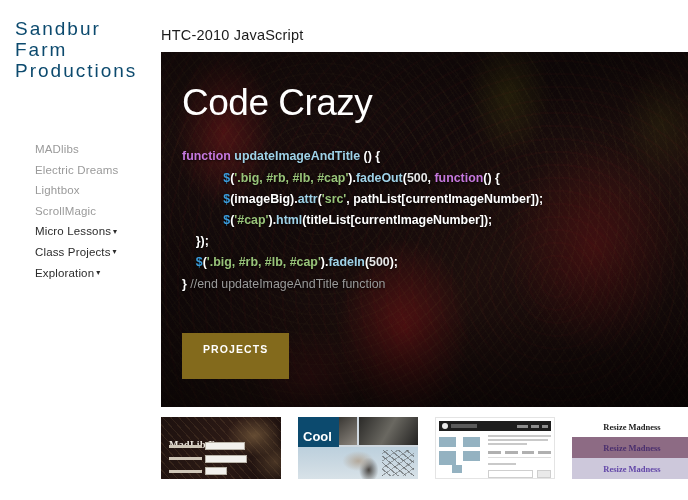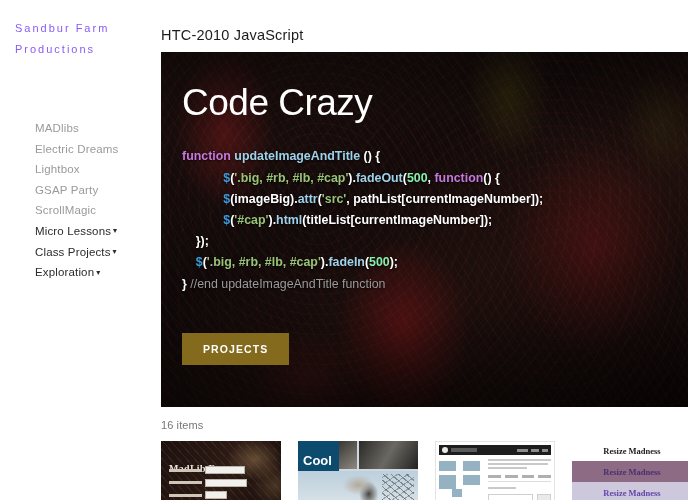--- a/index.html
+++ b/index.html
@@ -26,23 +26,23 @@
   #sidebar {
     position: absolute;
     left: 0; top: 0;
     width: 155px;
     height: 500px;
     background: #ffffff;
     box-sizing: border-box;
     padding: 18px 0 0 15px;
   }
   #site-title {
-    font-size: 11px;
+    font-size: 19px;
     line-height: 21px;
-    color: #8b5cf6;
+    color: #0c4a6e;
     font-weight: 400;
     letter-spacing: 2.0px;
     width: 132px;
   }
   #sidebar-nav {
     margin-top: 58px;
   }
   .nav-item {
     display: block;
     font-size: 11.5px;
@@ -142,36 +142,36 @@
     line-height: 21.2px;
     font-weight: 600;
     white-space: pre;
     color: #ffffff;
     text-shadow: 0 1px 2px rgba(0,0,0,0.75);
   }
   .c-kw    { color: #c678dd; }
   .c-fn    { color: #9fd2e8; }
   .c-dollar{ color: #3b9ddd; }
   .c-str   { color: #98c379; }
-  .c-num   { color: #86efac; }
+  .c-num   { color: #e5e5e5; }
   .c-plain { color: #ffffff; }
   .c-cmt   { color: #9a9a9a; font-weight: 400; text-align: center; }
 
   
   #projects-button {
     position: relative;
     z-index: 5;
     display: inline-block;
     margin: 26px 0 0 21px;
     background: #836a1c;
     color: #ffffff;
     font-size: 10.5px;
     font-weight: 700;
     letter-spacing: 1.1px;
-    padding: 10px 21px 10px 21px;
+    padding: 10px 21px 24px 21px;
     border: none;
     cursor: pointer;
     font-family: "Liberation Sans", sans-serif;
   }
 
   
   #items-count {
     font-size: 11px;
     color: #777777;
     margin-top: 12px;
@@ -285,21 +285,20 @@
 <body>
 
 <div id="page">
 
   <aside id="sidebar">
     <div id="site-title">Sandbur Farm Productions</div>
     <nav id="sidebar-nav">
         <a class="nav-item" href="#"><span>MADlibs</span></a>
         <a class="nav-item" href="#"><span>Electric Dreams</span></a>
         <a class="nav-item" href="#"><span>Lightbox</span></a>
-        <a class="nav-item" href="#"><span>GSAP Party</span></a>
         <a class="nav-item" href="#"><span>ScrollMagic</span></a>
         <a class="nav-item has-menu" href="#"><span>Micro Lessons</span><span class="caret">▾</span></a>
         <a class="nav-item has-menu" href="#"><span>Class Projects</span><span class="caret">▾</span></a>
         <a class="nav-item has-menu" href="#"><span>Exploration</span><span class="caret">▾</span></a>
       </nav>
   </aside>
 
   <main id="main">
 
     <h1 id="page-heading">HTC-2010 JavaScript</h1>
@@ -316,21 +315,20 @@
 <span>            <span class="c-dollar">$</span><span class="c-plain">(imageBig).</span><span class="c-fn">attr</span><span class="c-plain">(</span><span class="c-str">'src'</span><span class="c-plain">, pathList[currentImageNumber]);</span></span>
 <span>            <span class="c-dollar">$</span><span class="c-plain">(</span><span class="c-str">'#cap'</span><span class="c-plain">).</span><span class="c-fn">html</span><span class="c-plain">(titleList[currentImageNumber]);</span></span>
 <span>    <span class="c-plain">});</span></span>
 <span>    <span class="c-dollar">$</span><span class="c-plain">(</span><span class="c-str">'.big, #rb, #lb, #cap'</span><span class="c-plain">).</span><span class="c-fn">fadeIn</span><span class="c-plain">(</span><span class="c-num">500</span><span class="c-plain">);</span></span>
 <span><span class="c-plain">} </span><span class="c-cmt">//end updateImageAndTitle function</span></span></pre>
       </div>
 
       <button id="projects-button" style="background: rgb(131, 106, 28);">PROJECTS</button>
     </section>
 
-    <div id="items-count">16 items</div>
 
     <div id="gallery">
 
       <div class="thumb">
         <div class="t1-bg"></div>
         <div class="t1-title">MadLib Fun</div>
         <div class="t1-rows">
           <div class="t1-row">
               <span class="t1-lbl"></span>
               <span class="t1-inp" style="width:38px"></span>

